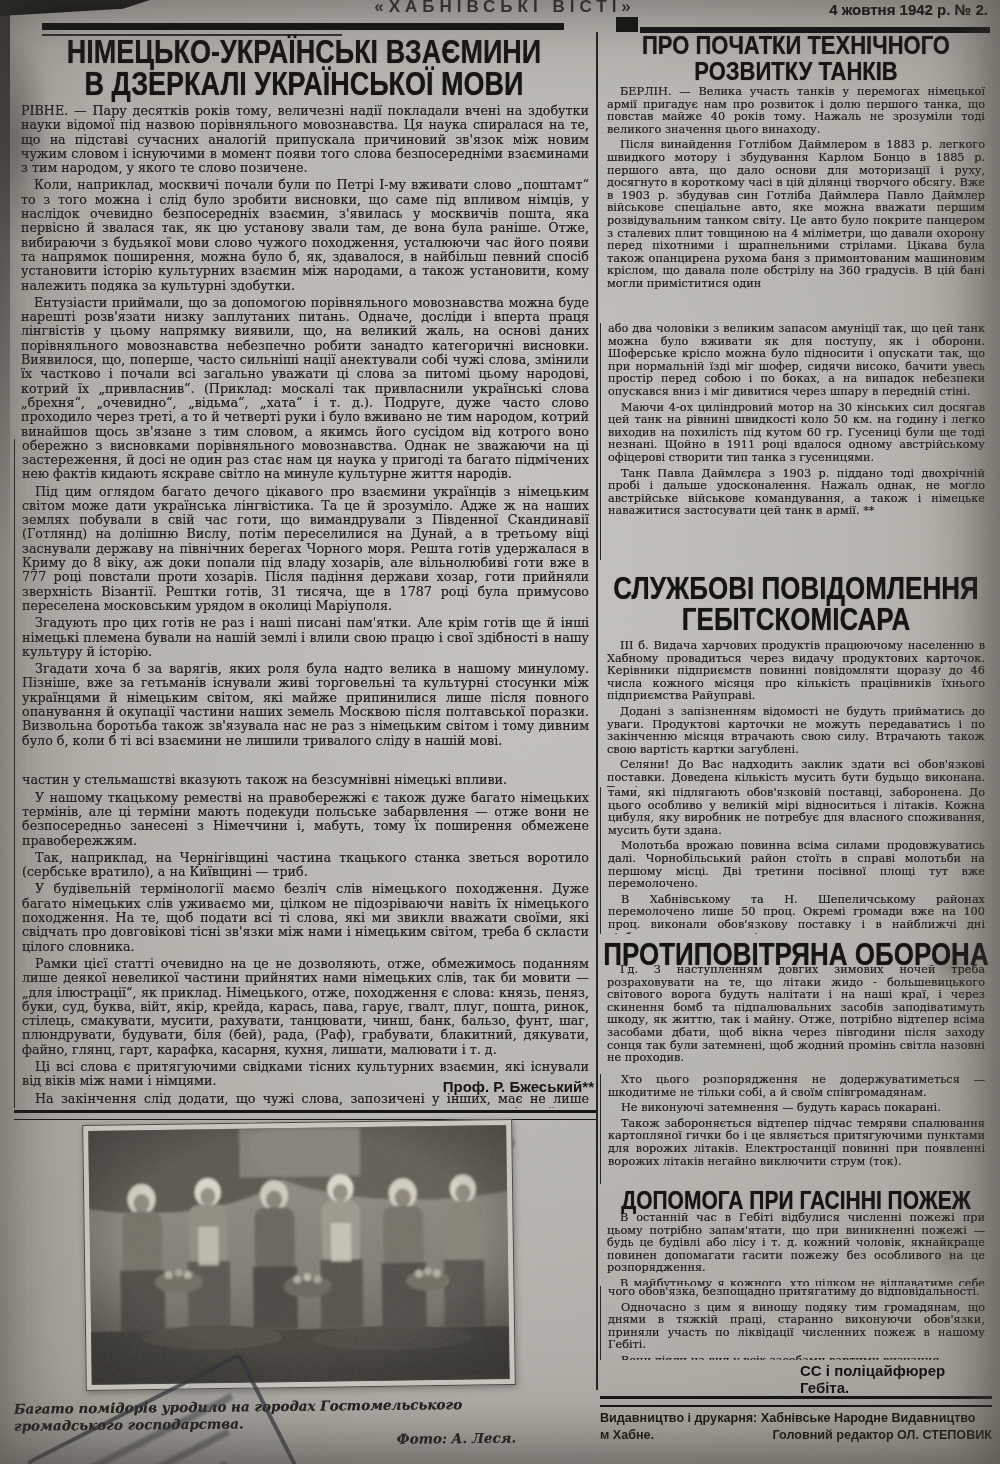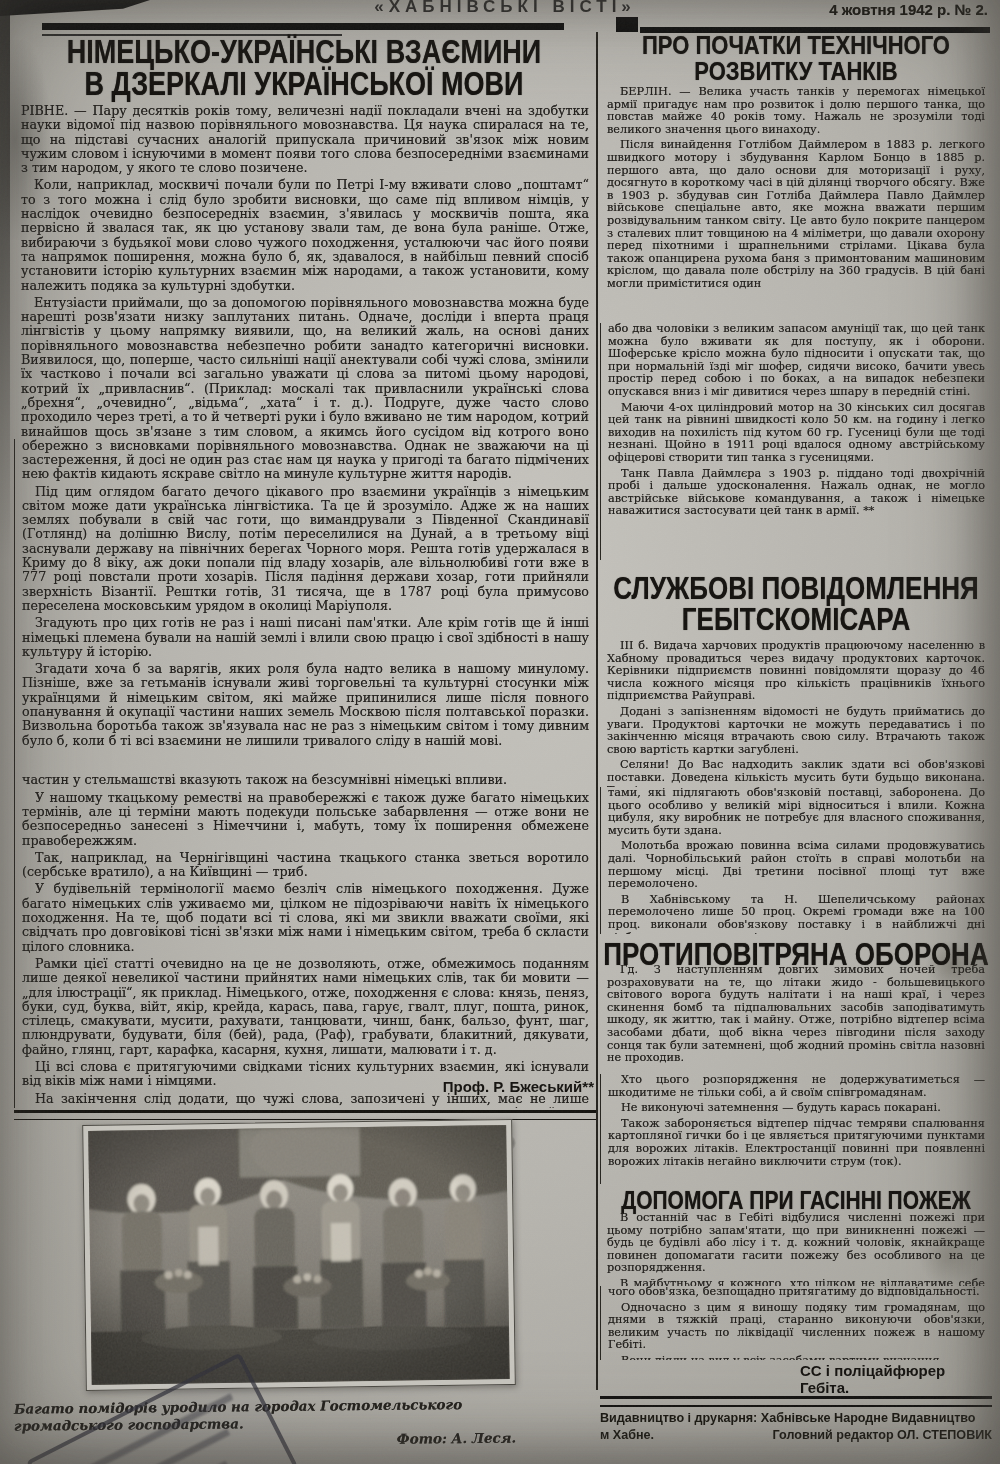--- a/index.html
+++ b/index.html
@@ -157,21 +157,21 @@
     <span>ГЕБІТСКОМІСАРА</span>
     </div>
 
   <div class="colblock cols-right" style="left:600px; top:640px; width:392px; height:294px;">
     <div class="ncol ink">
         <p class="para">ІІІ б. Видача харчових продуктів працюючому населенню в Хабному провадиться через видачу продуктових карточок. Керівники підприємств повинні повідомляти щоразу до 46 числа кожного місяця про кількість працівників їхнього підприємства Райуправі.</p>
         <p class="para">Додані з запізненням відомості не будуть прийматись до уваги. Продуктові карточки не можуть передаватись і по закінченню місяця втрачають свою силу. Втрачають також свою вартість картки загублені.</p>
         <p class="para">Селяни! До Вас надходить заклик здати всі обов'язкові поставки. Доведена кількість мусить бути будьщо виконана. Торгівля продук-</p>
       </div>
     <div class="ncol ink" data-flush="">
-        <p class="para">тами, які підлягають обов'язковій поставці, заборонена. До цього особливо у великій мірі відноситься і влили. Кожна цибуля, яку виробник не потребує для власного споживання, мусить бути здана.</p>
+        <p class="para">тами, які підлягають обов'язковій поставці, заборонена. До цього особливо у великій мірі відноситься і літаків. Кожна цибуля, яку виробник не потребує для власного споживання, мусить бути здана.</p>
         <p class="para">Молотьба врожаю повинна всіма силами продовжуватись далі. Чорнобільський район стоїть в справі молотьби на першому місці. Дві третини посівної площі тут вже перемолочено.</p>
         <p class="para">В Хабнівському та Н. Шепеличському районах перемолочено лише 50 проц. Окремі громади вже на 100 проц. виконали обов'язкову поставку і в найближчі дні відбудеться перше преміювання цих зразкових громад.</p>
       </div>
   </div>
 
   <div class="hd" style="left:600px; top:936px; width:392px; font-size:26px;">
     <span>ПРОТИПОВІТРЯНА ОБОРОНА</span>
     </div>
 
   <div class="colblock cols-right" style="left:600px; top:964px; width:392px; height:220px;justify-content:space-between;">
@@ -189,21 +189,21 @@
     <span>ДОПОМОГА ПРИ ГАСІННІ ПОЖЕЖ</span>
     </div>
 
   <div class="colblock cols-right" style="left:600px; top:1212px; width:392px; height:148px;">
     <div class="ncol ink">
         <p class="para">В останній час в Гебіті відбулися численні пожежі при цьому потрібно запам'ятати, що при виникненні пожежі — будь це будівлі або лісу і т. д. кожний чоловік, якнайкраще повинен допомагати гасити пожежу без особливого на це розпорядження.</p>
         <p class="para">В майбутньому я кожного, хто цілком не віддаватиме себе на виконання цього, само собою розумію-</p>
       </div>
     <div class="ncol ink" data-flush="">
         <p class="para">чого обов'язка, безпощадно притягатиму до відповідальності.</p>
-        <p class="para">Одночасно з цим я виношу подяку тим громадянам, що днями в тяжкій праці, старанно виконуючи обов'язки, великим участь по ліквідації численних пожеж в нашому Гебіті.</p>
+        <p class="para">Одночасно з цим я виношу подяку тим громадянам, що днями в тяжкій праці, старанно виконуючи обов'язки, приняли участь по ліквідації численних пожеж в нашому Гебіті.</p>
         <p class="para">Вони діяли на вид у всіх засобами вартими визнання.</p>
       </div>
   </div>
 
   <div class="signoff" style="left:800px; top:1362px; width:190px;">СС і поліцайфюрер Гебіта.</div>
 
   <div class="photo">
     <div class="photo-inner">
       <svg viewBox="0 0 416 250" width="100%" height="100%" preserveAspectRatio="none">
         <defs>

